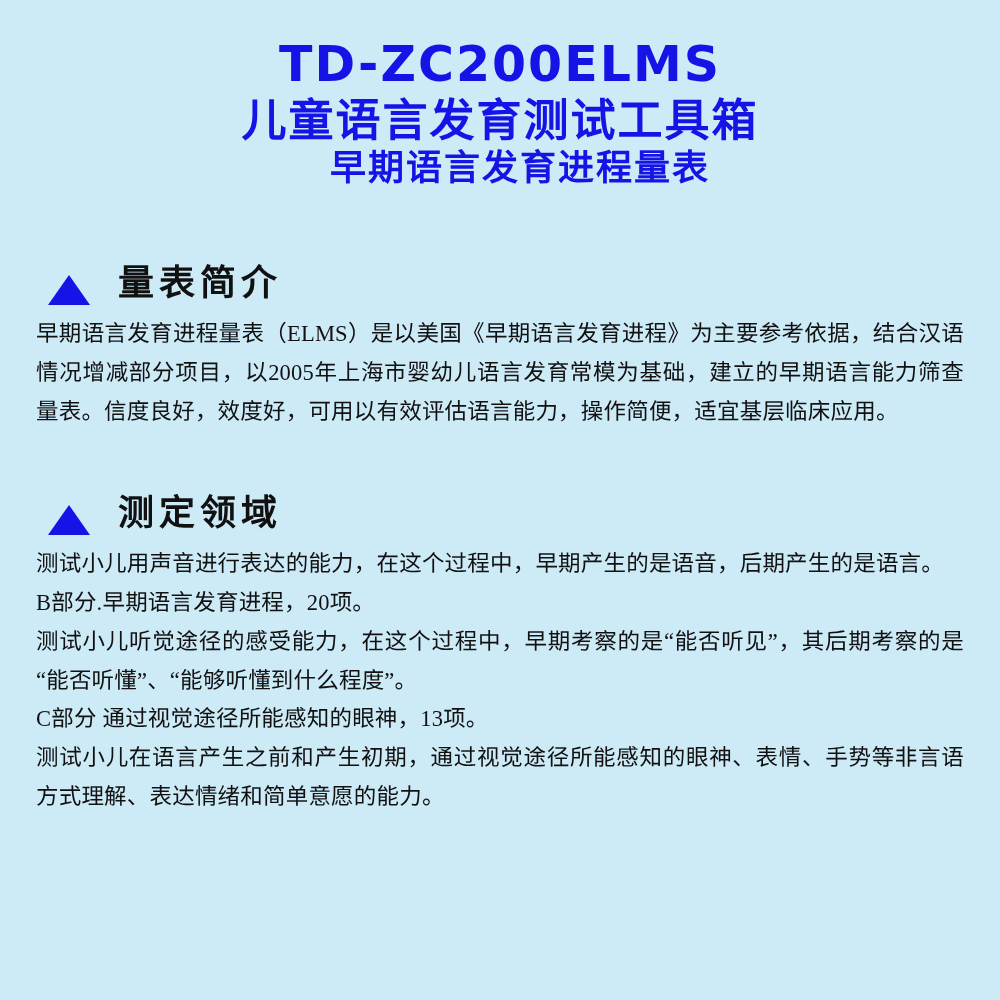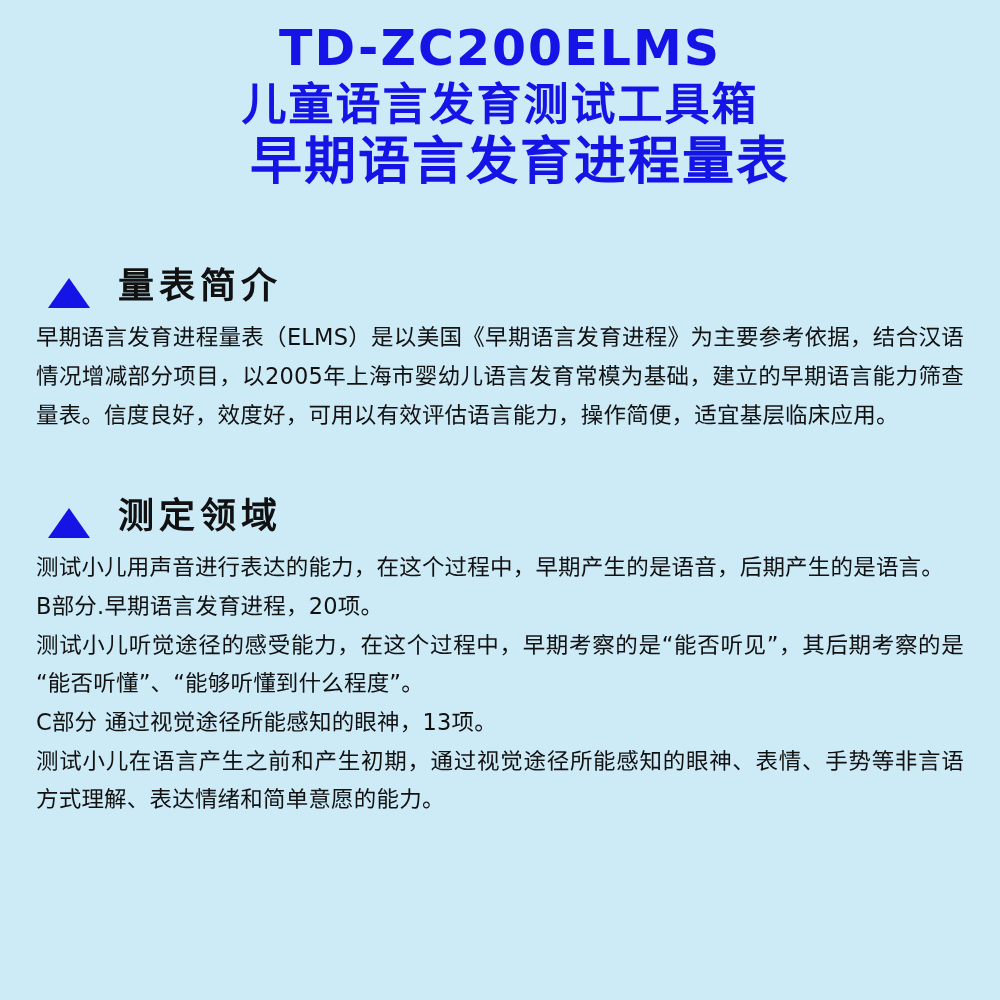--- a/index.html
+++ b/index.html
@@ -15,40 +15,40 @@
   }
   .page {
     position: relative;
     width: 1000px;
     height: 1000px;
     box-sizing: border-box;
   }
 
   
   .header {
-    padding-top: 20px;
+    padding-top: 36px;
     text-align: center;
   }
   .header .line {
     color: #1414e6;
     font-weight: bold;
     letter-spacing: 1px;
     line-height: 1.18;
   }
   .header .line1 {
     font-size: 49px;
     letter-spacing: 2px;
   }
   .header .line2 {
     font-size: 45px;
     letter-spacing: 2px;
     text-align: center;
   }
   .header .line3 {
-    font-size: 52px;
+    font-size: 36px;
     letter-spacing: 2px;
     margin-left: 40px;
   }
 
   
   .content {
     padding: 0 36px;
     margin-top: 64px;
   }
   .section + .section {
@@ -74,20 +74,21 @@
     font-weight: bold;
     color: #111111;
     letter-spacing: 5px;
   }
   .para {
     font-size: 22.5px;
     color: #111111;
     line-height: 1.72;
     text-align: justify;
     letter-spacing: 0.2px;
+    font-family: Liberation Serif, serif;
   }
   .lines p {
     margin: 0;
   }
 </style>
 </head>
 <body>
 
 <div class="page">
 

